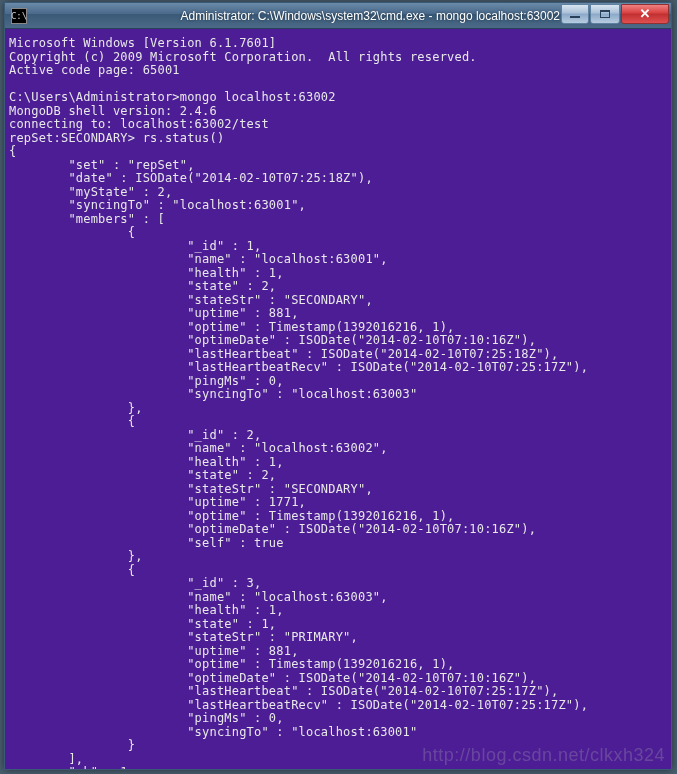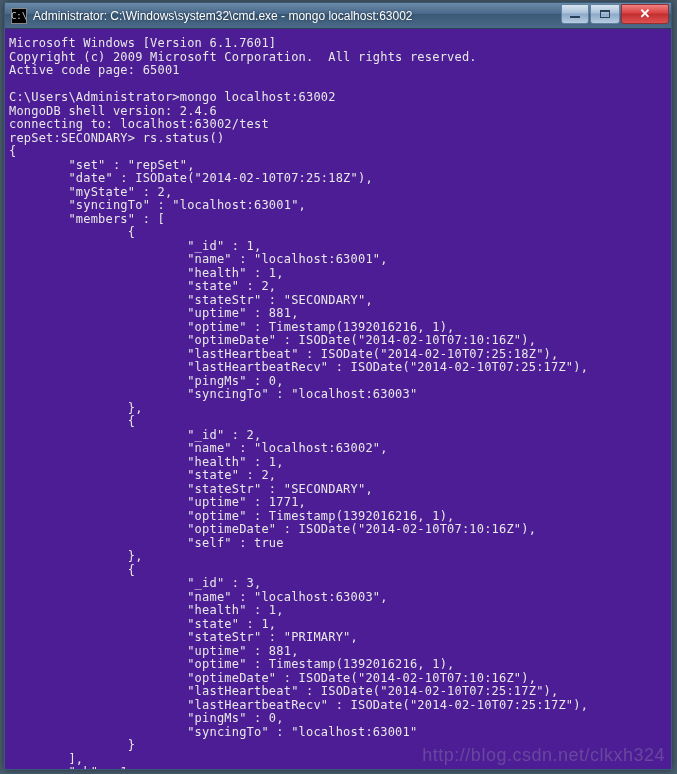--- a/index.html
+++ b/index.html
@@ -40,20 +40,21 @@
     font-family: Consolas, monospace;
     font-size: 9px;
     color: #ccc;
     display: flex; align-items: center; justify-content: center;
   }
   .title-text {
     flex: 1;
     white-space: nowrap;
     overflow: hidden;
     text-shadow: 0 0 3px rgba(0,0,0,.5);
+    text-align: right;
   }
   .win-buttons { display: flex; height: 20px; margin-top: -4px; }
   .win-btn {
     width: 30px; height: 20px;
     margin-left: 1px;
     display: flex; align-items: center; justify-content: center;
     font-size: 11px; font-weight: bold;
     background: linear-gradient(to bottom, #d8e4f0 0%, #aac0d8 45%, #8aa8c8 50%, #b8cce0 100%);
     border: 1px solid #6080a0;
     border-radius: 0 0 3px 3px;

